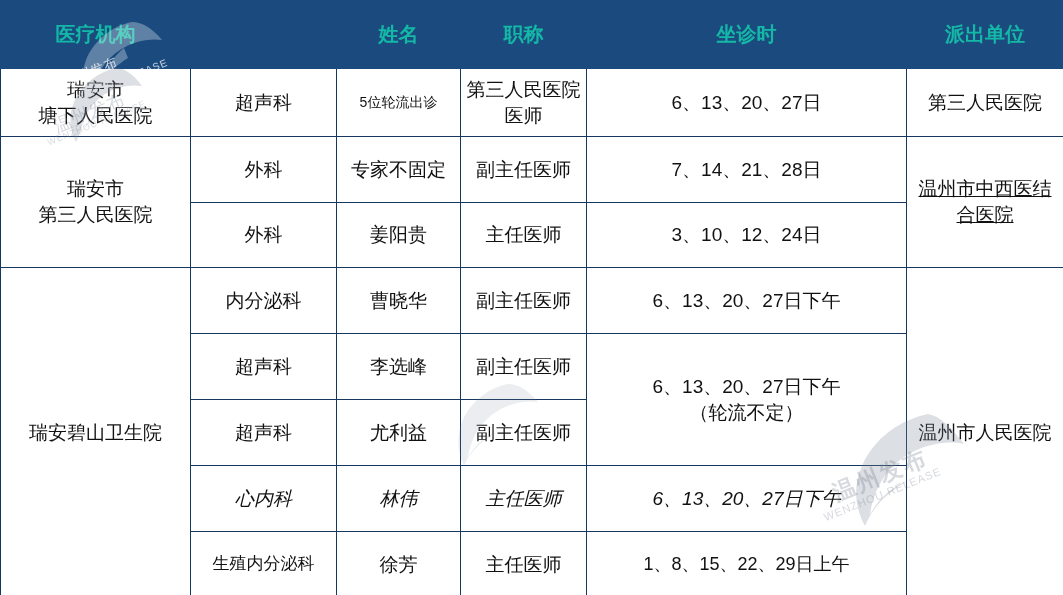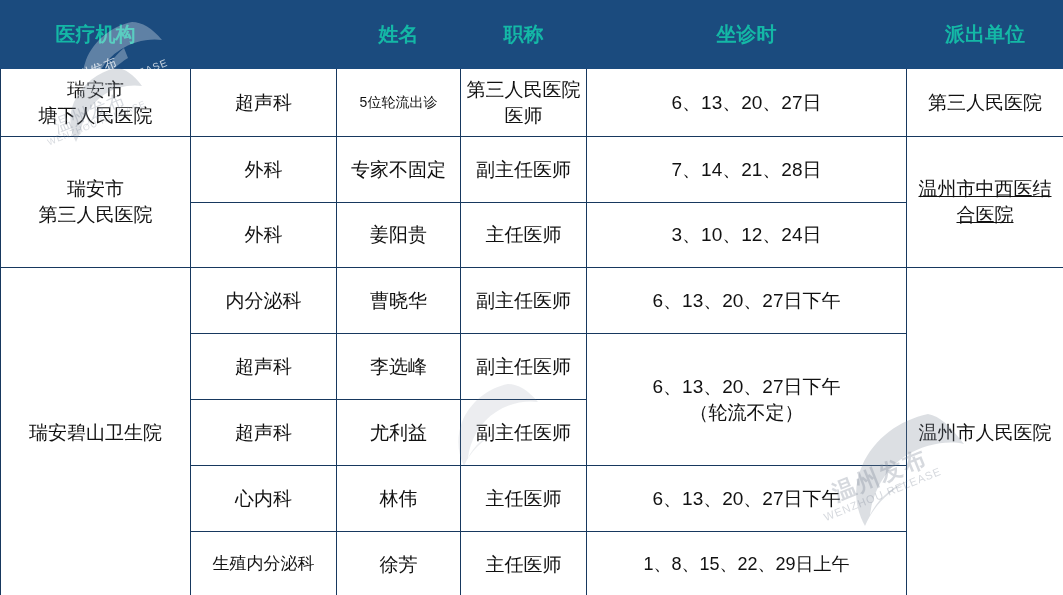--- a/index.html
+++ b/index.html
@@ -143,21 +143,21 @@
         <td>李选峰</td>
         <td>副主任医师</td>
         <td rowspan="2" style="white-space:pre-line;">6、13、20、27日下午
 （轮流不定）</td>
       </tr>
       <tr style="height:66px;">
         <td>超声科</td>
         <td>尤利益</td>
         <td>副主任医师</td>
       </tr>
-      <tr style="height:66px;">
+      <tr style="height:66px;font-style:italic;">
         <td>心内科</td>
         <td>林伟</td>
         <td>主任医师</td>
         <td>6、13、20、27日下午</td>
       </tr>
       <tr style="height:66px;">
         <td style="font-size:17px;">生殖内分泌科</td>
         <td>徐芳</td>
         <td>主任医师</td>
         <td style="font-size:18px;">1、8、15、22、29日上午</td>

